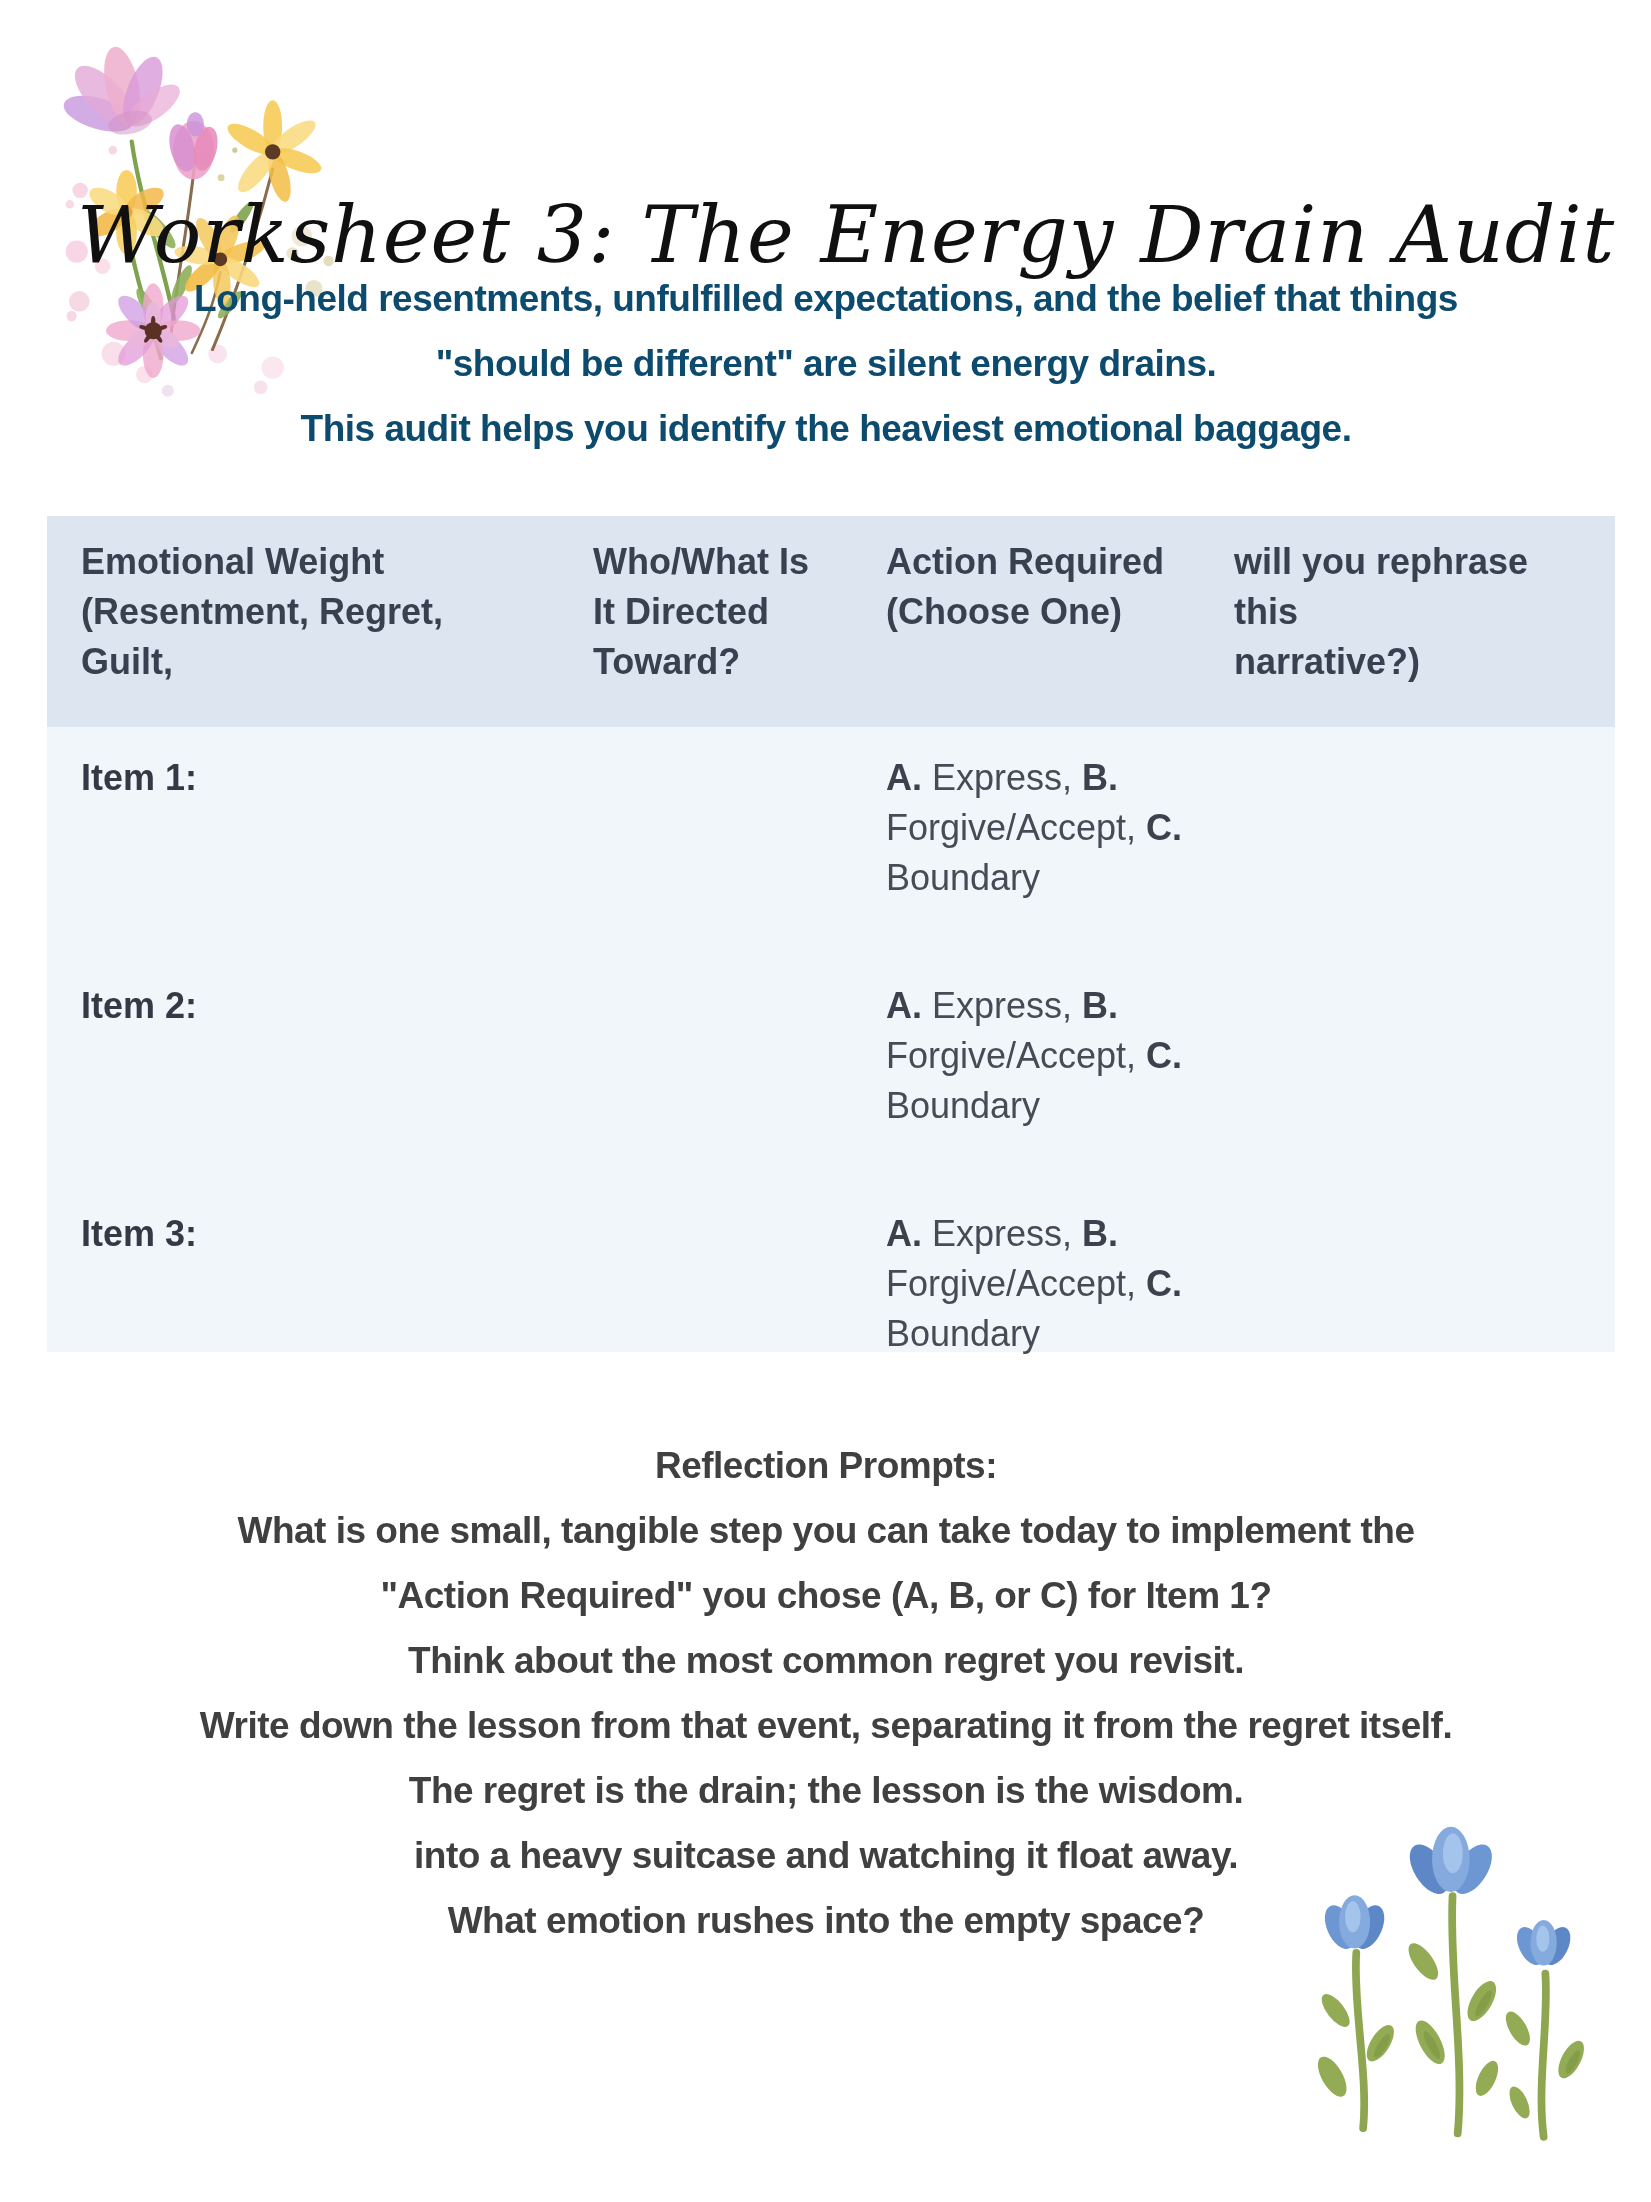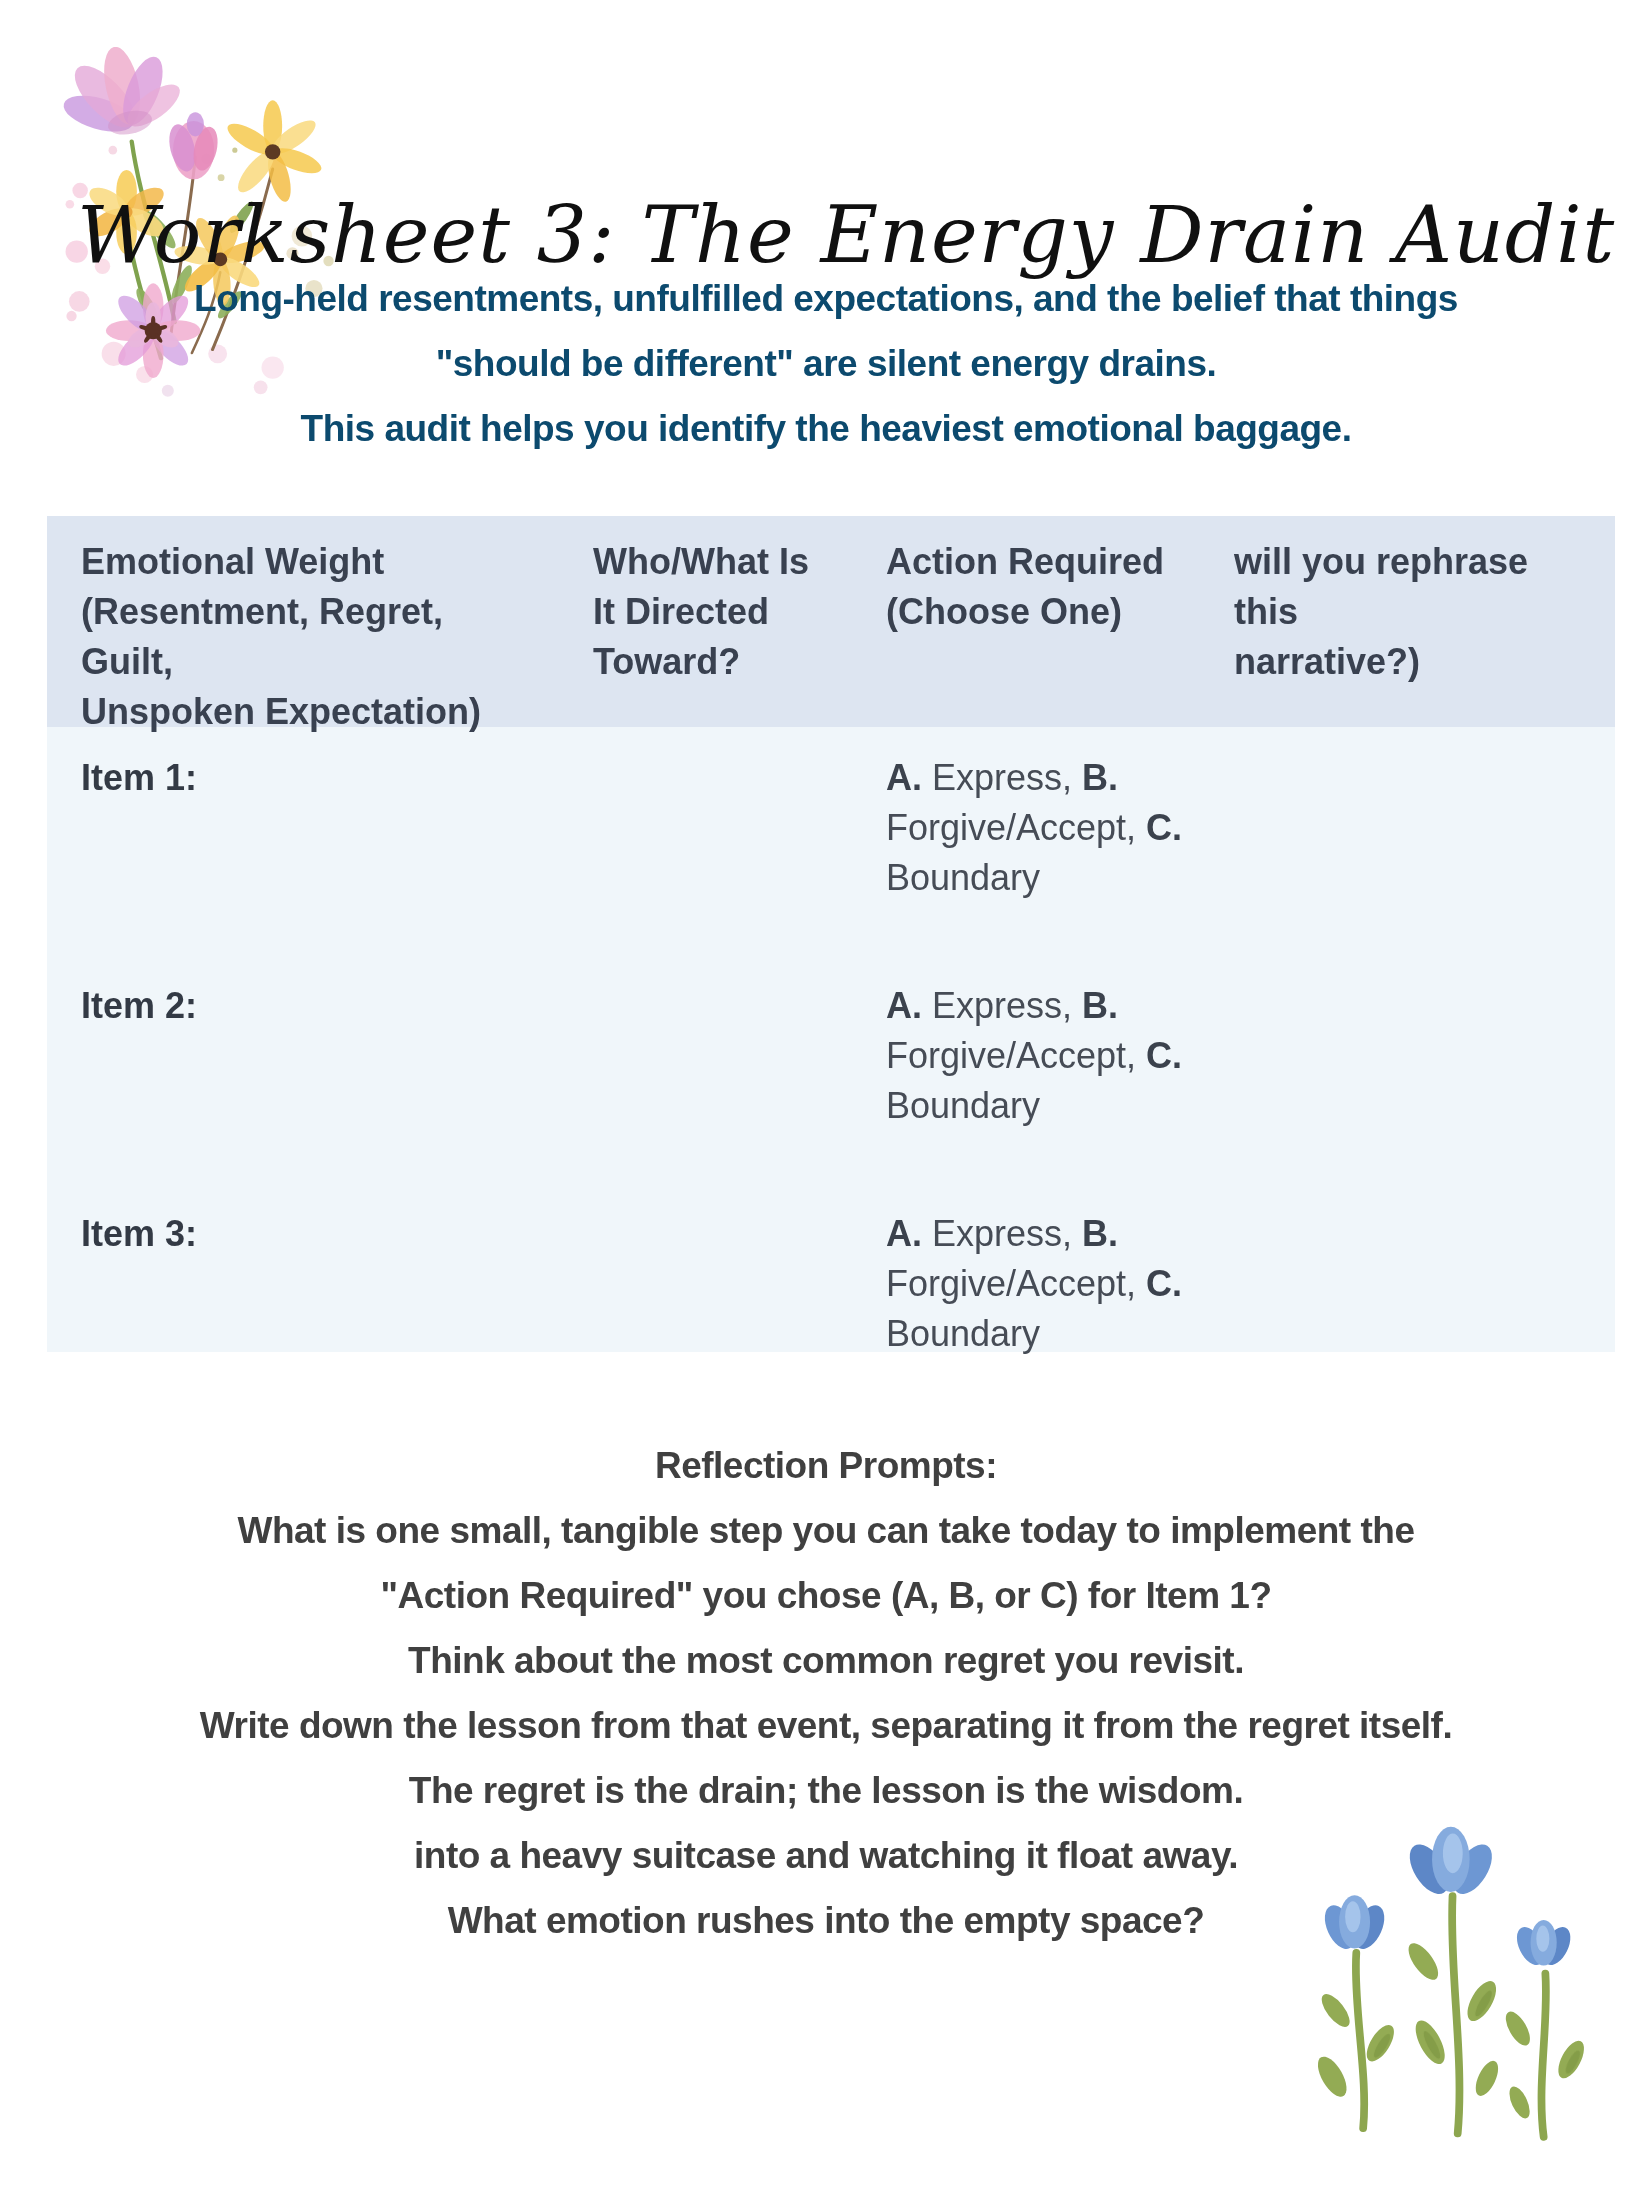--- a/index.html
+++ b/index.html
@@ -165,21 +165,20 @@
   <div>Long-held resentments, unfulfilled expectations, and the belief that things</div>
   <div>"should be different" are silent energy drains.</div>
   <div>This audit helps you identify the heaviest emotional baggage.</div>
 </div>
 
 <div class="audit-table">
   <div class="thead">
     <div class="hcell">
       <span class="hline">Emotional Weight</span>
       <span class="hline">(Resentment, Regret, Guilt,</span>
-      <span class="hline">Unspoken Expectation)</span>
     </div>
     <div class="hcell">
       <span class="hline">Who/What Is</span>
       <span class="hline">It Directed</span>
       <span class="hline">Toward?</span>
     </div>
     <div class="hcell">
       <span class="hline">Action Required</span>
       <span class="hline">(Choose One)</span>
     </div>

